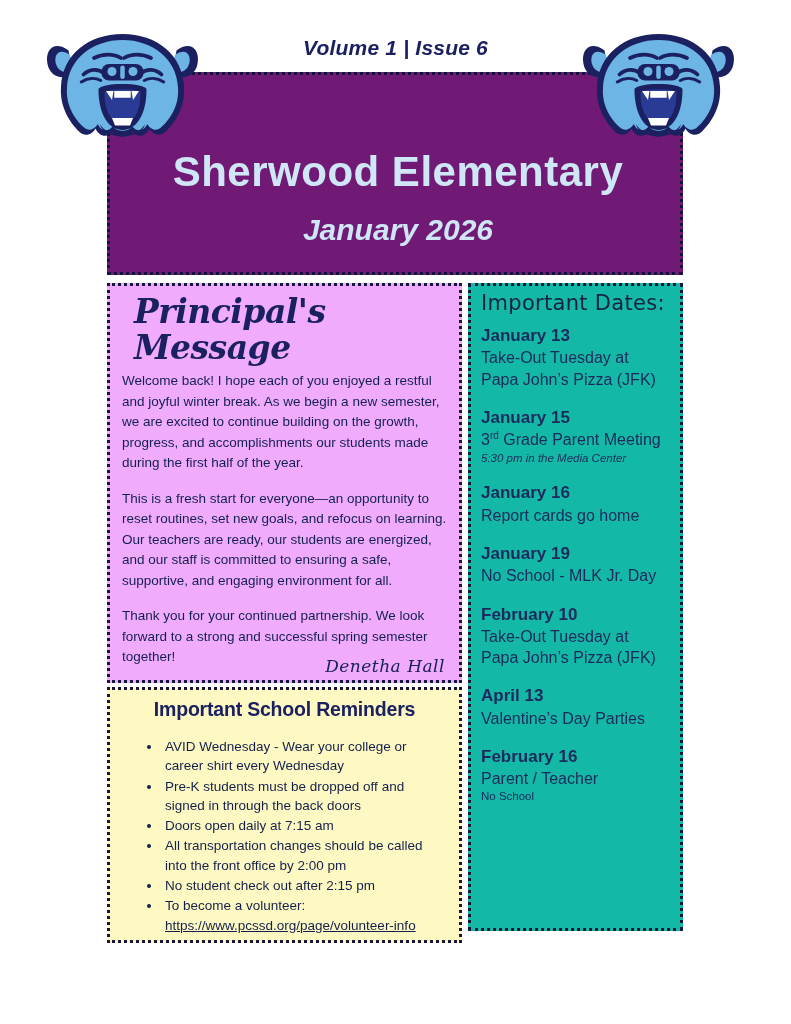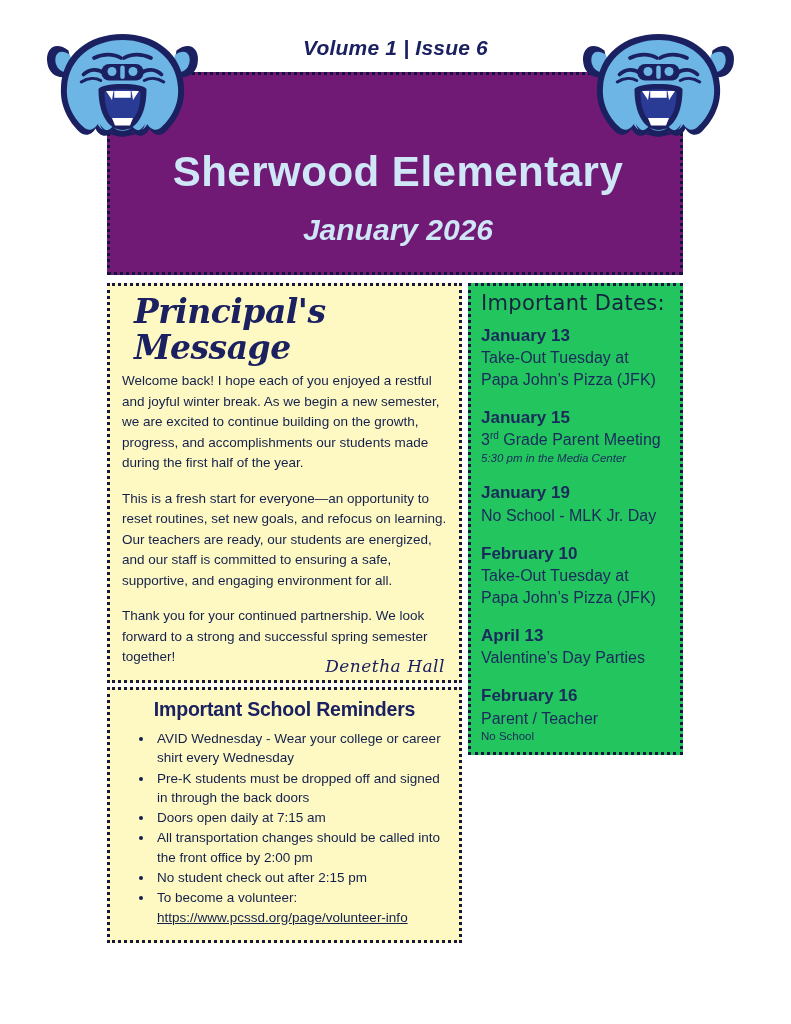--- a/index.html
+++ b/index.html
@@ -95,21 +95,21 @@
     position: absolute;
     box-sizing: border-box;
     border: 3px dotted #15173f;
   }
 
   #principal-panel {
     left: 107px;
     top: 0px;
     width: 355px;
     height: 400px;
-    background: #fef9c3;
+    background: #f0abfc;
     padding: 6px 12px 8px 12px;
   }
   #principal-title {
     font-family: "DejaVu Serif", "Liberation Serif", serif;
     font-style: italic;
     font-weight: bold;
     font-size: 33px;
     color: #1b2160;
     line-height: 1.08;
     margin: 2px 0 6px 12px;
@@ -142,42 +142,42 @@
   }
   #reminders-title {
     text-align: center;
     font-size: 19.5px;
     font-weight: bold;
     color: #1b2160;
     margin: 2px 0 4px 0;
     letter-spacing: -0.2px;
   }
   #reminders-list {
-    margin: 8px;
+    margin: 16px;
     padding-left: 26px;
     list-style: disc;
   }
   #reminders-list li {
     font-size: 13.5px;
     color: #14204c;
     line-height: 1.43;
     margin-bottom: 1px;
     padding-left: 3px;
   }
   .reminder-link {
     text-decoration: underline;
     color: #14204c;
   }
 
   #dates-panel {
     left: 468px;
     top: 0px;
     width: 215px;
-    height: 472px;
-    background: #22c55e;
+    height: 648px;
+    background: #14b8a6;
     padding: 4px 8px 6px 10px;
   }
   #dates-title {
     font-family: "DejaVu Sans", sans-serif;
     font-size: 21px;
     font-weight: normal;
     color: #17223f;
     margin: 1px 0 10px 0;
     letter-spacing: 0.3px;
   }
@@ -332,20 +332,24 @@
       <div class="date-desc">Take-Out Tuesday at</div>
       <div class="date-desc">Papa John’s Pizza (JFK)</div>
     </div>
 
     <div class="date-entry">
       <div class="date-label">January 15</div>
       <div class="date-desc"><span>3</span><sup>rd</sup><span> Grade Parent Meeting</span></div>
       <div class="date-note">5:30 pm in the Media Center</div>
     </div>
 
+    <div class="date-entry">
+      <div class="date-label">January 16</div>
+      <div class="date-desc">Report cards go home</div>
+    </div>
 
     <div class="date-entry">
       <div class="date-label">January 19</div>
       <div class="date-desc">No School - MLK Jr. Day</div>
     </div>
 
     <div class="date-entry">
       <div class="date-label">February 10</div>
       <div class="date-desc">Take-Out Tuesday at</div>
       <div class="date-desc">Papa John’s Pizza (JFK)</div>

